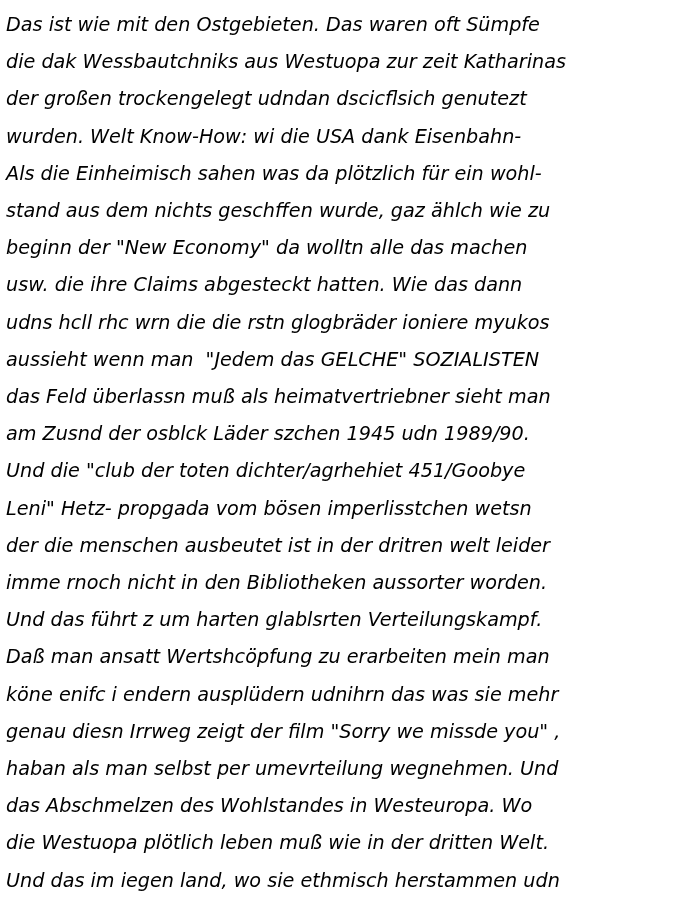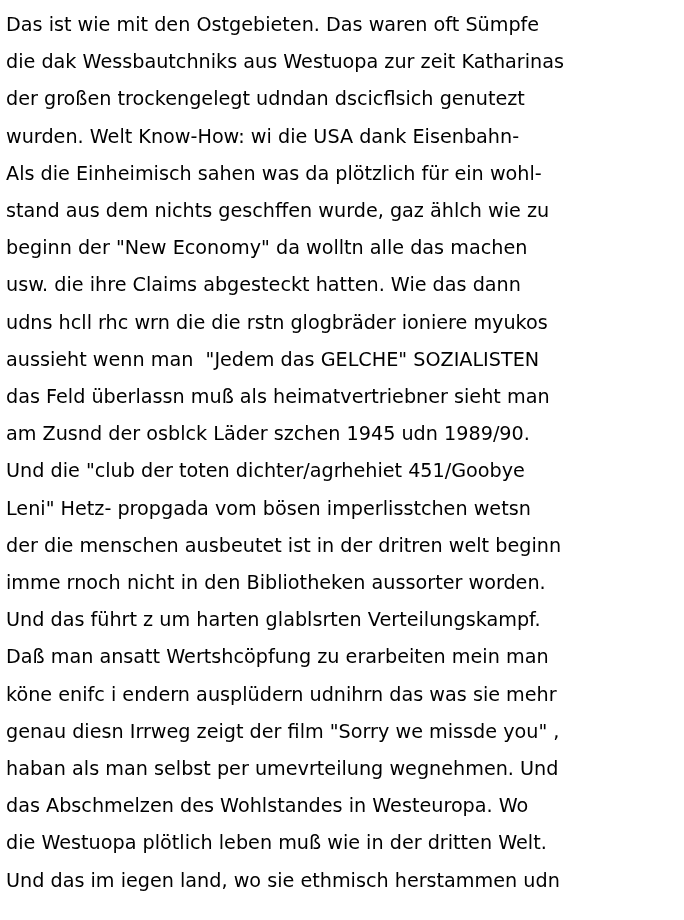--- a/index.html
+++ b/index.html
@@ -17,41 +17,42 @@
   #text-block {
     padding: 6px 6px 0 6px;
     box-sizing: border-box;
   }
   .line {
     font-size: 19.2px;
     line-height: 37.2px;
     white-space: pre;
     letter-spacing: 0px;
     color: #000000;
+    font-style: italic;
   }
 </style>
 </head>
 <body>
 
 <div id="text-block">
   <div class="line">Das ist wie mit den Ostgebieten. Das waren oft Sümpfe</div>
   <div class="line">die dak Wessbautchniks aus Westuopa zur zeit Katharinas</div>
   <div class="line">der großen trockengelegt udndan dscicflsich genutezt</div>
   <div class="line">wurden. Welt Know-How: wi die USA dank Eisenbahn-</div>
   <div class="line">Als die Einheimisch sahen was da plötzlich für ein wohl-</div>
   <div class="line">stand aus dem nichts geschffen wurde, gaz ählch wie zu</div>
   <div class="line">beginn der "New Economy" da wolltn alle das machen</div>
   <div class="line">usw. die ihre Claims abgesteckt hatten. Wie das dann</div>
   <div class="line">udns hcll rhc wrn die die rstn glogbräder ioniere myukos</div>
   <div class="line">aussieht wenn man  "Jedem das GELCHE" SOZIALISTEN</div>
   <div class="line">das Feld überlassn muß als heimatvertriebner sieht man</div>
   <div class="line">am Zusnd der osblck Läder szchen 1945 udn 1989/90.</div>
   <div class="line">Und die "club der toten dichter/agrhehiet 451/Goobye</div>
   <div class="line">Leni" Hetz- propgada vom bösen imperlisstchen wetsn</div>
-  <div class="line">der die menschen ausbeutet ist in der dritren welt beginn</div>
+  <div class="line">der die menschen ausbeutet ist in der dritren welt leider</div>
   <div class="line">imme rnoch nicht in den Bibliotheken aussorter worden.</div>
   <div class="line">Und das führt z um harten glablsrten Verteilungskampf.</div>
   <div class="line">Daß man ansatt Wertshcöpfung zu erarbeiten mein man</div>
   <div class="line">köne enifc i endern ausplüdern udnihrn das was sie mehr</div>
   <div class="line">genau diesn Irrweg zeigt der film "Sorry we missde you" ,</div>
   <div class="line">haban als man selbst per umevrteilung wegnehmen. Und</div>
   <div class="line">das Abschmelzen des Wohlstandes in Westeuropa. Wo</div>
   <div class="line">die Westuopa plötlich leben muß wie in der dritten Welt.</div>
   <div class="line">Und das im iegen land, wo sie ethmisch herstammen udn</div>
 

